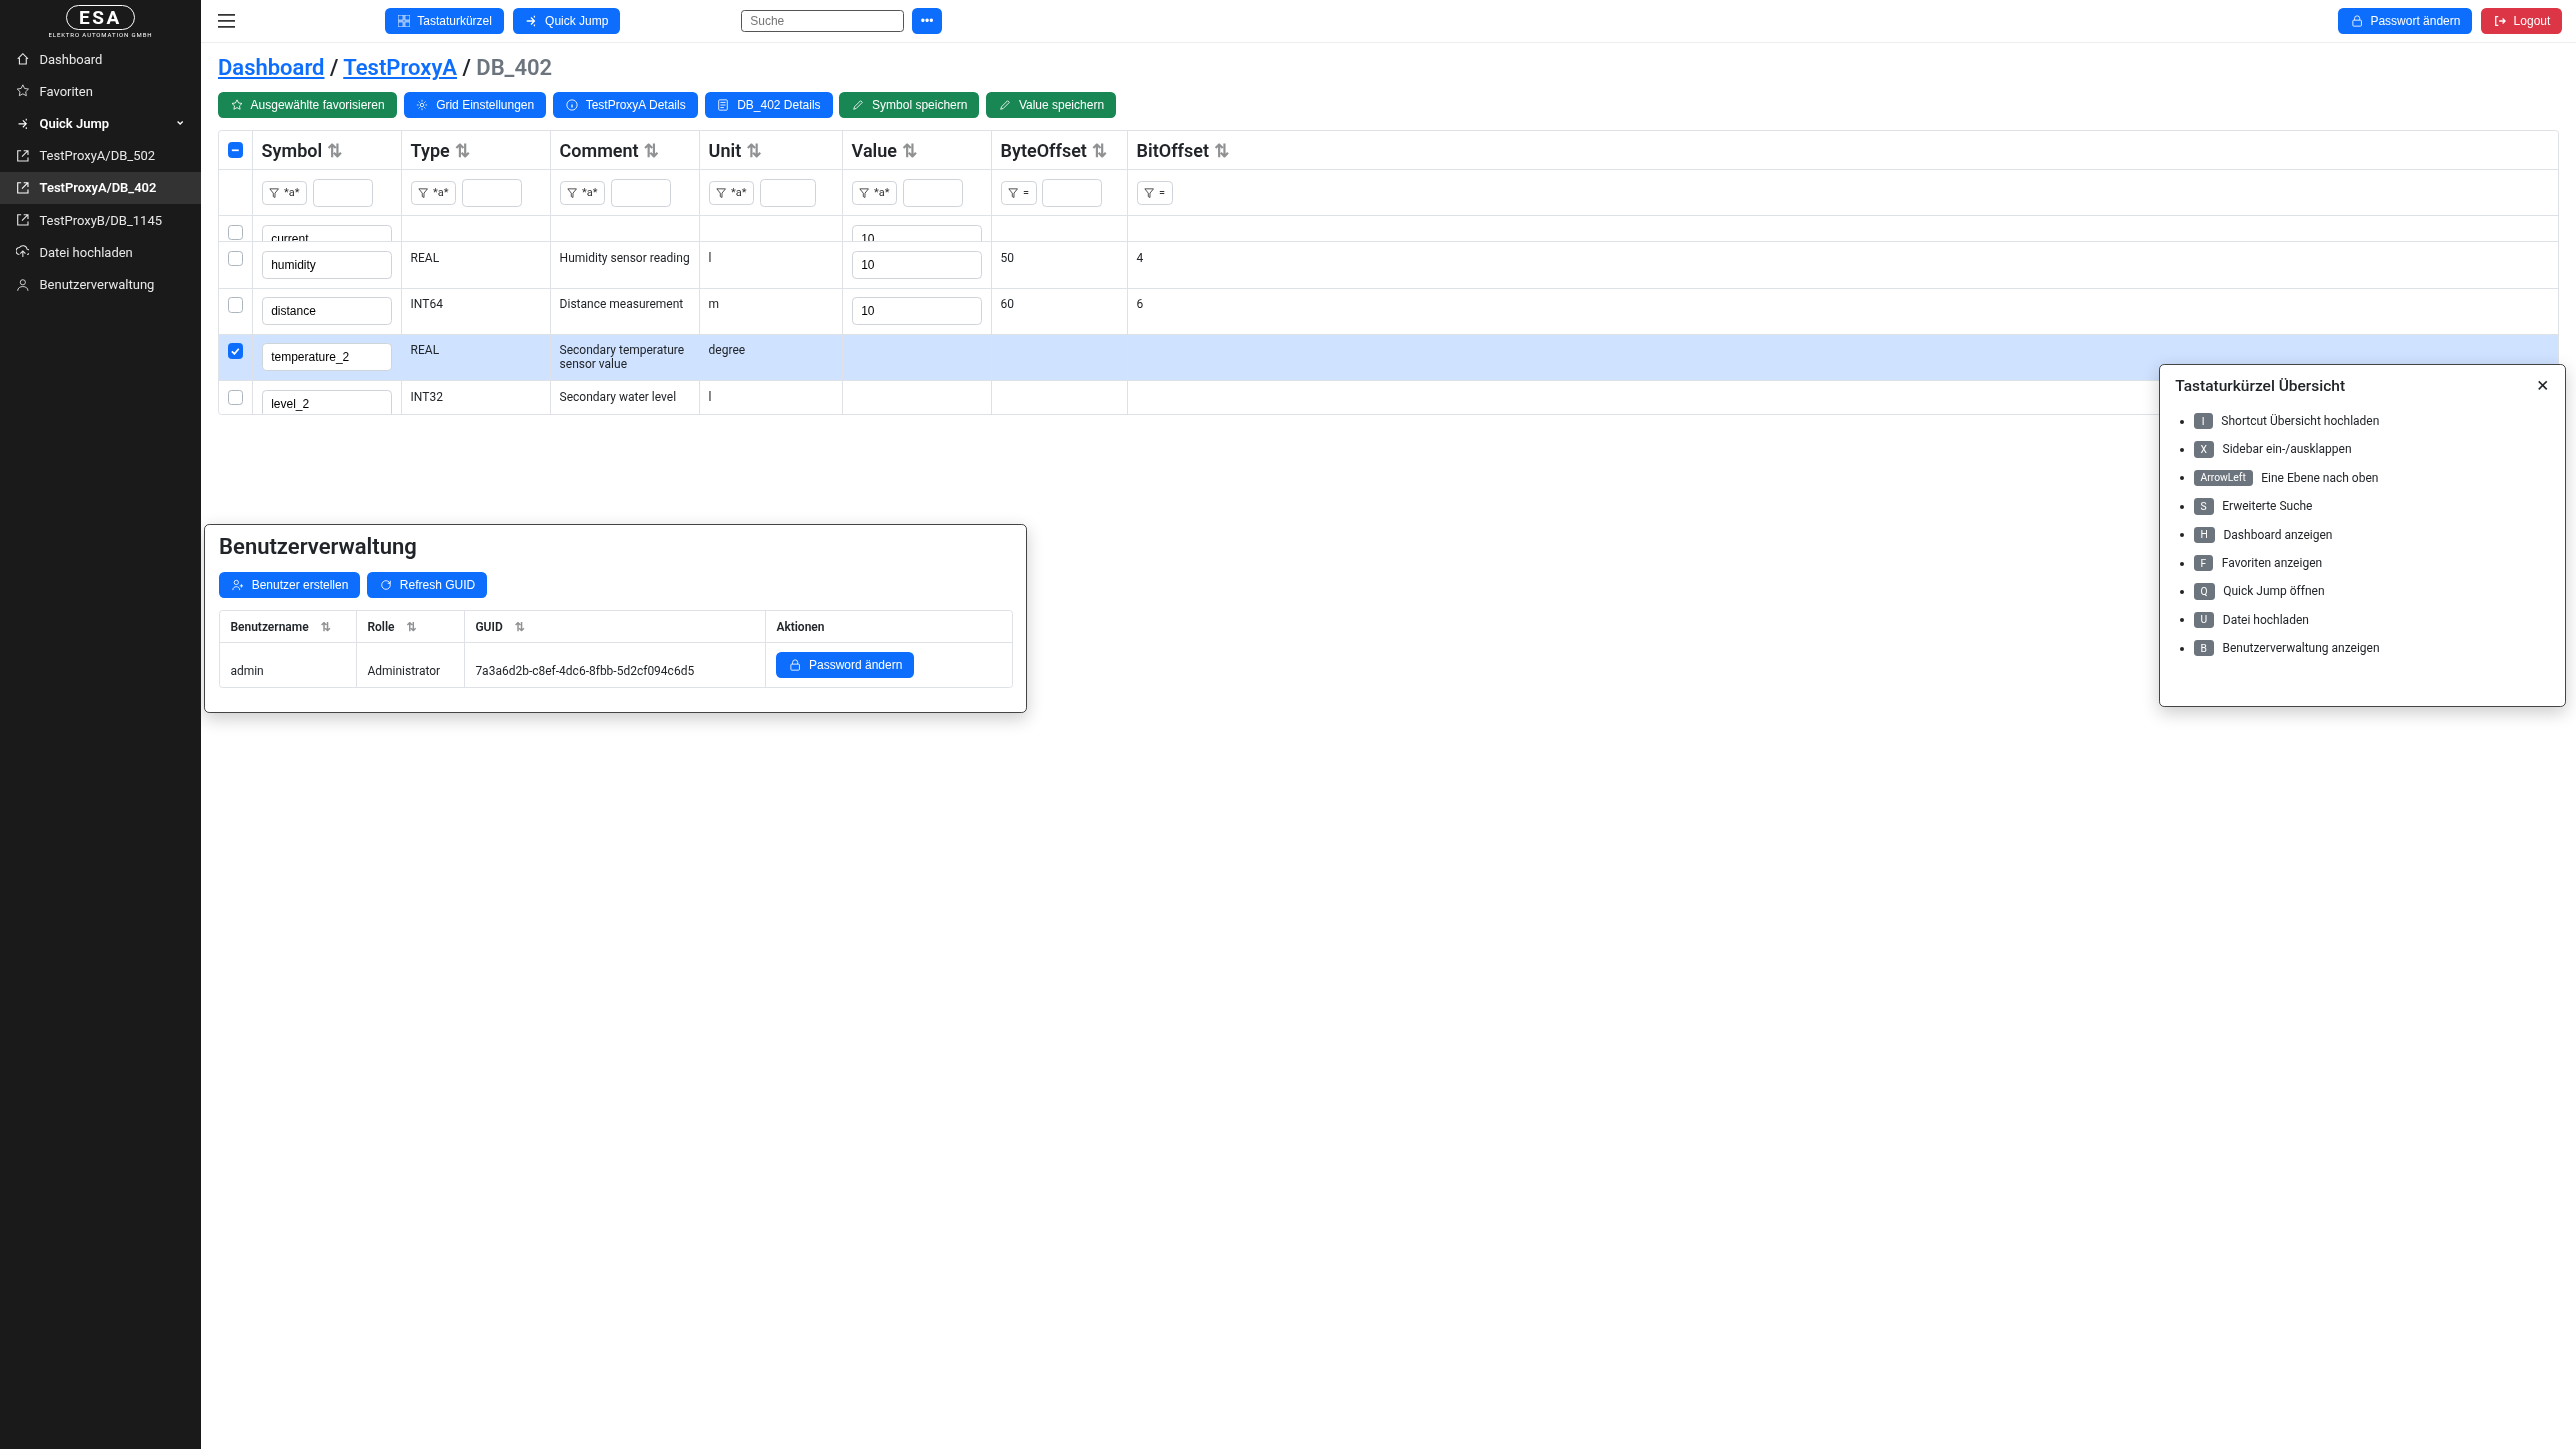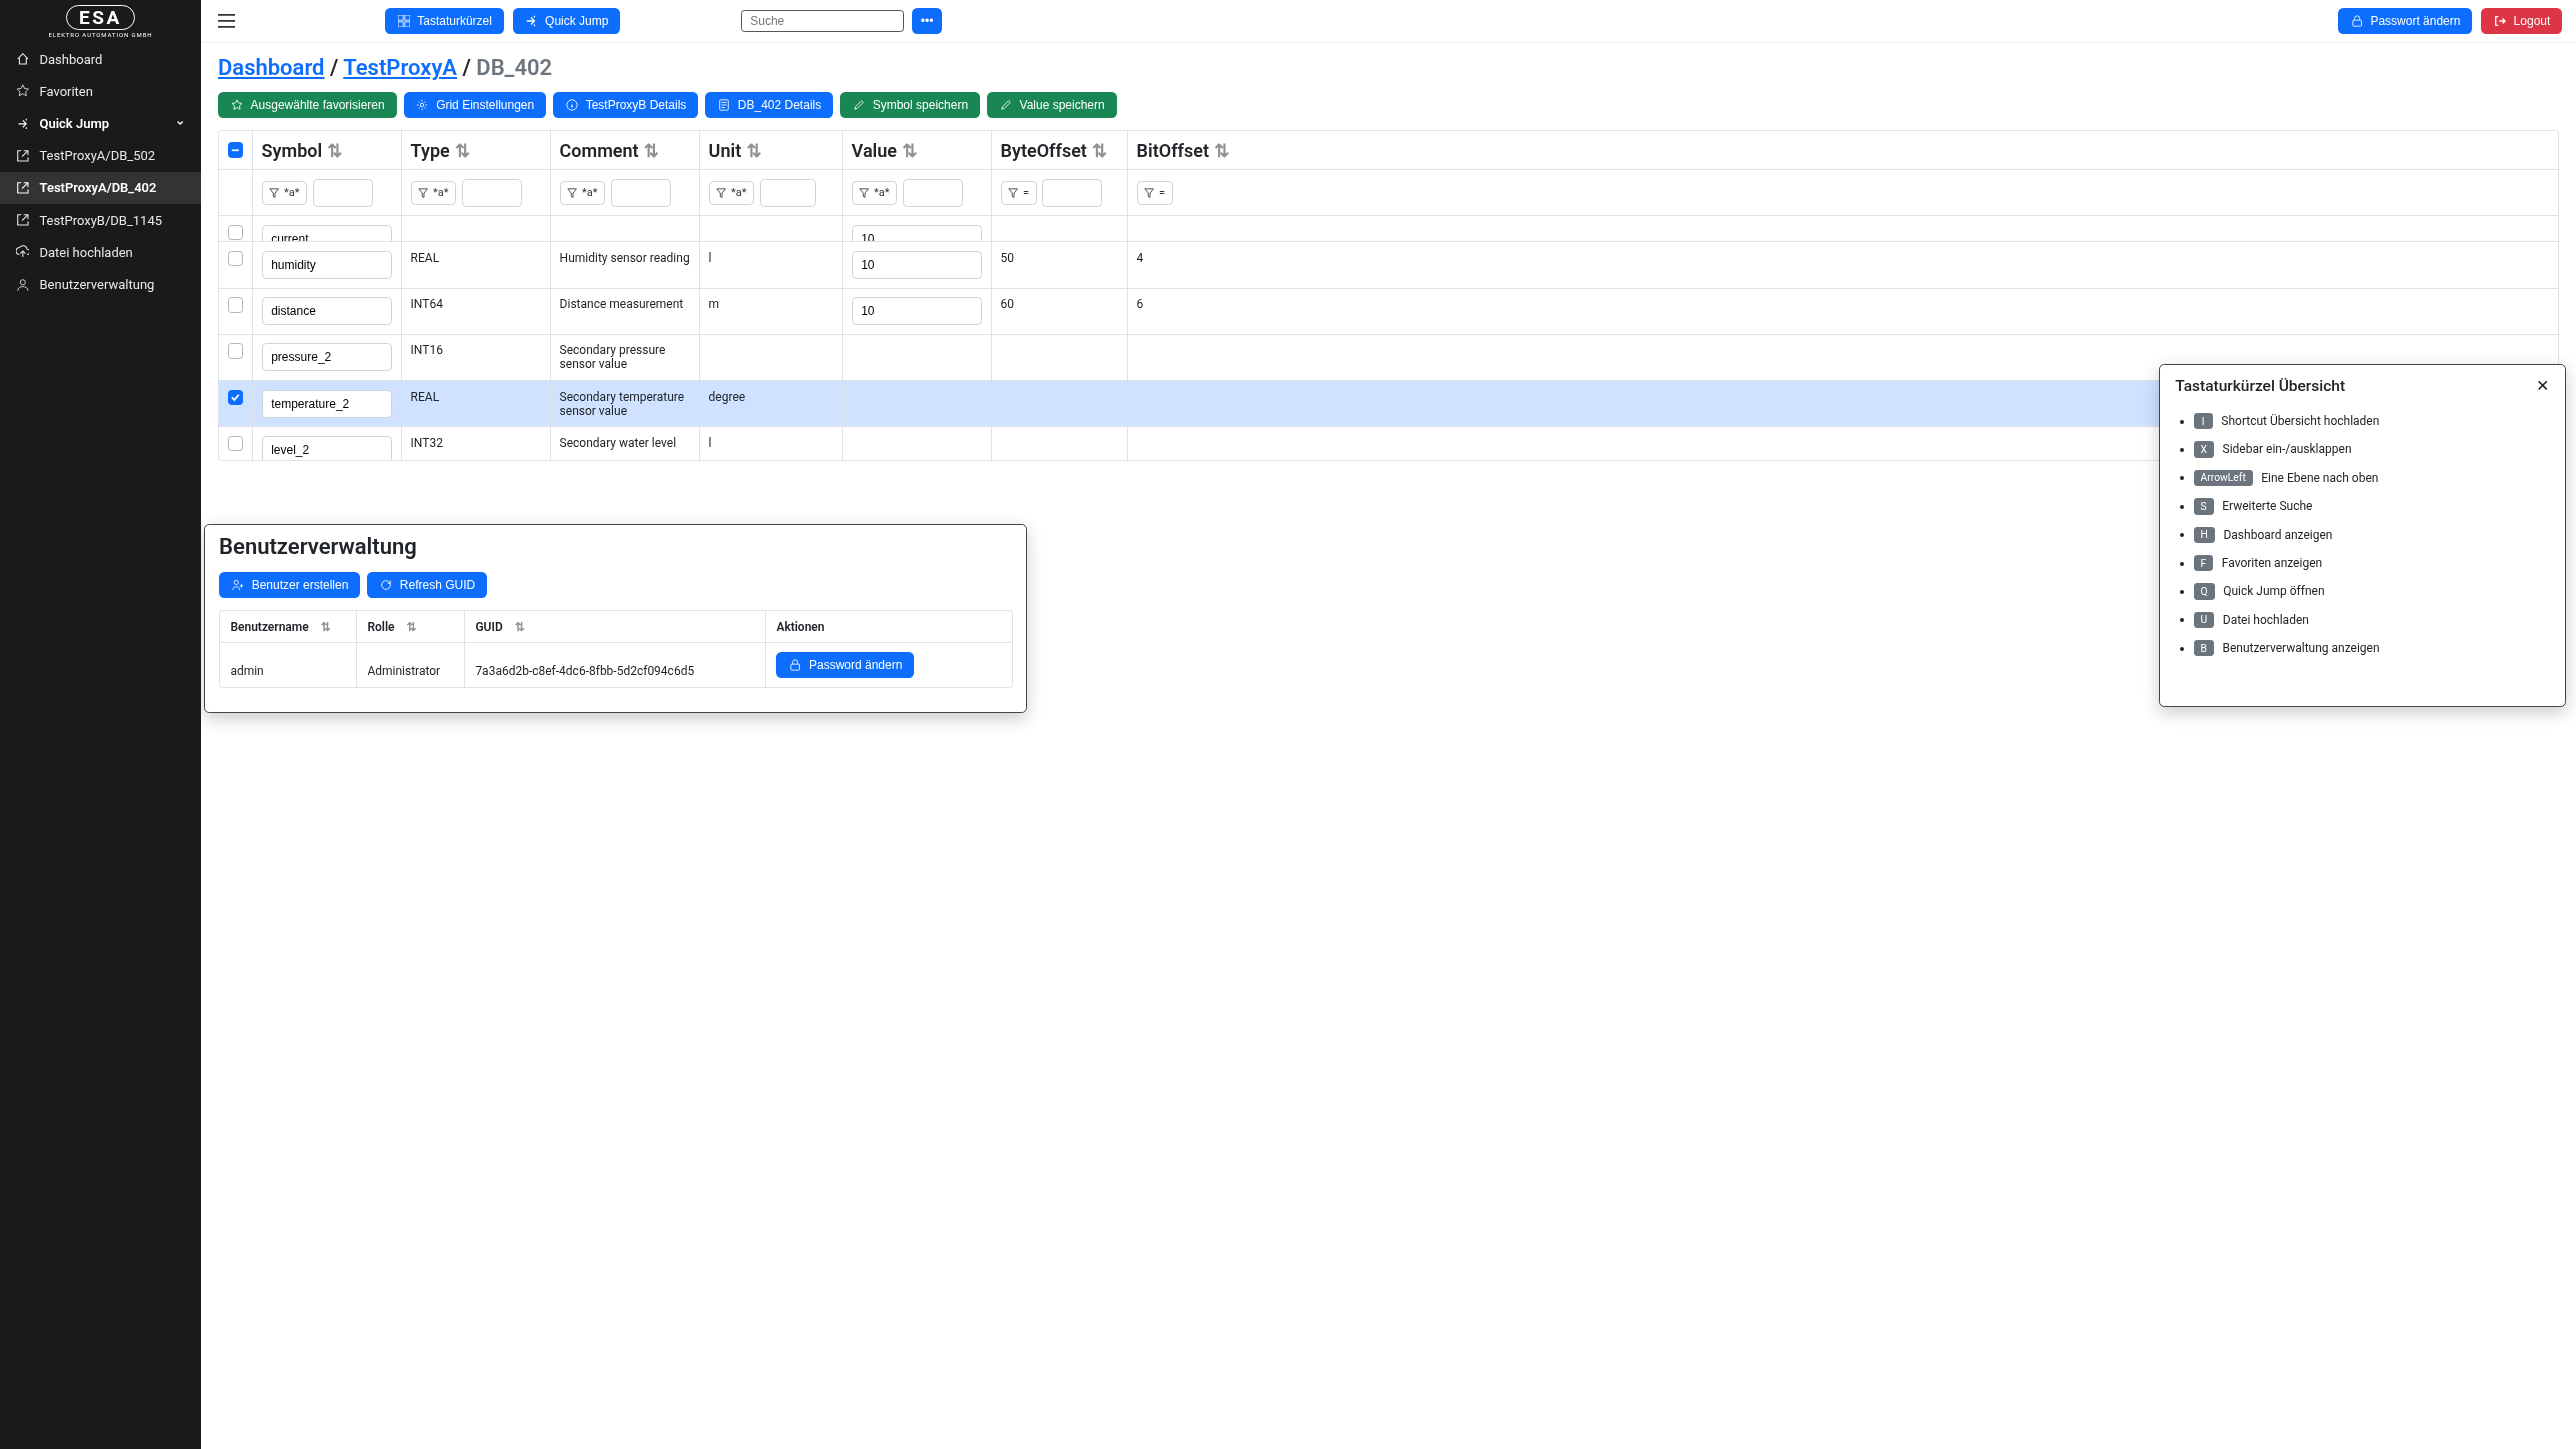--- a/index.html
+++ b/index.html
@@ -233,21 +233,21 @@
             </span>
           <span>Grid Einstellungen</span>
         </button>
         <button class="btn btn-primary">
           <span class="icon">
               <svg width="12" height="12" viewBox="0 0 14 14">
                 <circle cx="7" cy="7" r="6" fill="none" stroke="#fff"></circle>
                 <path d="M7 4v.5M7 6.5V10" stroke="#fff" stroke-width="1.5"></path>
               </svg>
             </span>
-          <span>TestProxyB Details</span>
+          <span>TestProxyA Details</span>
         </button>
         <button class="btn btn-primary">
           <span class="icon">
               <svg width="12" height="12" viewBox="0 0 14 14">
                 <rect x="2" y="1" width="10" height="12" rx="1" fill="none" stroke="#fff"></rect>
                 <path d="M4 4h6M4 7h6M4 10h4" stroke="#fff"></path>
               </svg>
             </span>
           <span>DB_402 Details</span>
         </button>
@@ -413,34 +413,20 @@
                 <input type="text" value="distance" style="">
               </div>
     <div class="cell c-type">INT64</div>
     <div class="cell c-com">Distance measurement</div>
     <div class="cell c-unit">m</div>
     <div class="cell c-val">
                 <input type="text" value="10" style="">
               </div>
     <div class="cell c-byo">60</div>
     <div class="cell c-bit">6</div>
-            </div>
-            <div class="grid-row row-data">
-    <div class="cell c-chk">
-                <span class="chk "></span>
-              </div>
-    <div class="cell c-sym">
-                <input type="text" value="pressure_2" style="">
-              </div>
-    <div class="cell c-type">INT16</div>
-    <div class="cell c-com">Secondary pressure sensor value</div>
-    <div class="cell c-unit"></div>
-    <div class="cell c-val"></div>
-    <div class="cell c-byo"></div>
-    <div class="cell c-bit"></div>
             </div>
             <div class="grid-row row-data selected">
     <div class="cell c-chk">
                 <span class="chk checked">
                   <svg width="8.6" height="8.6" viewBox="0 0 10 10">
                     <path d="M1 5l3 3 5-6" stroke="#fff" fill="none" stroke-width="2"></path>
                   </svg>
                 </span>
               </div>
     <div class="cell c-sym">

